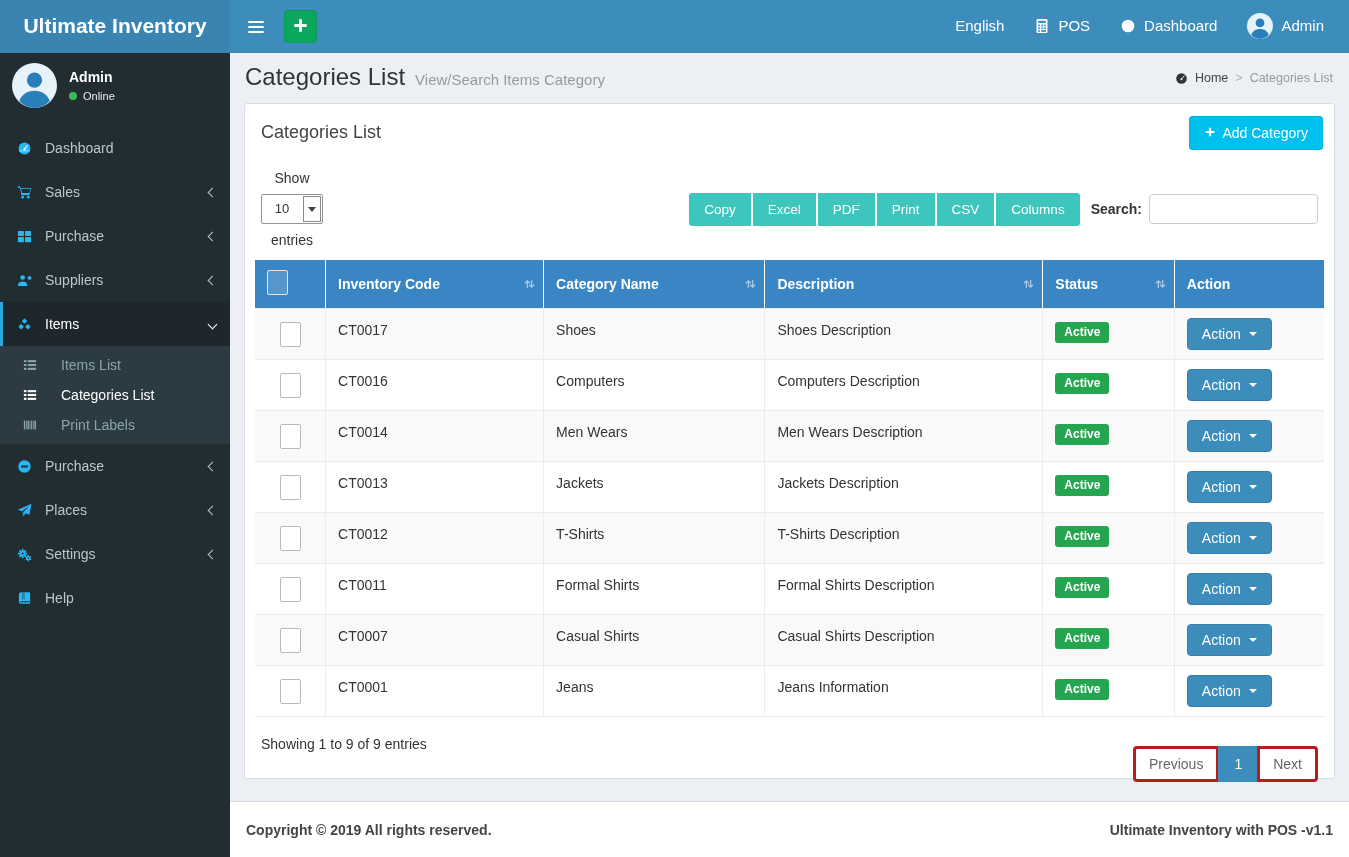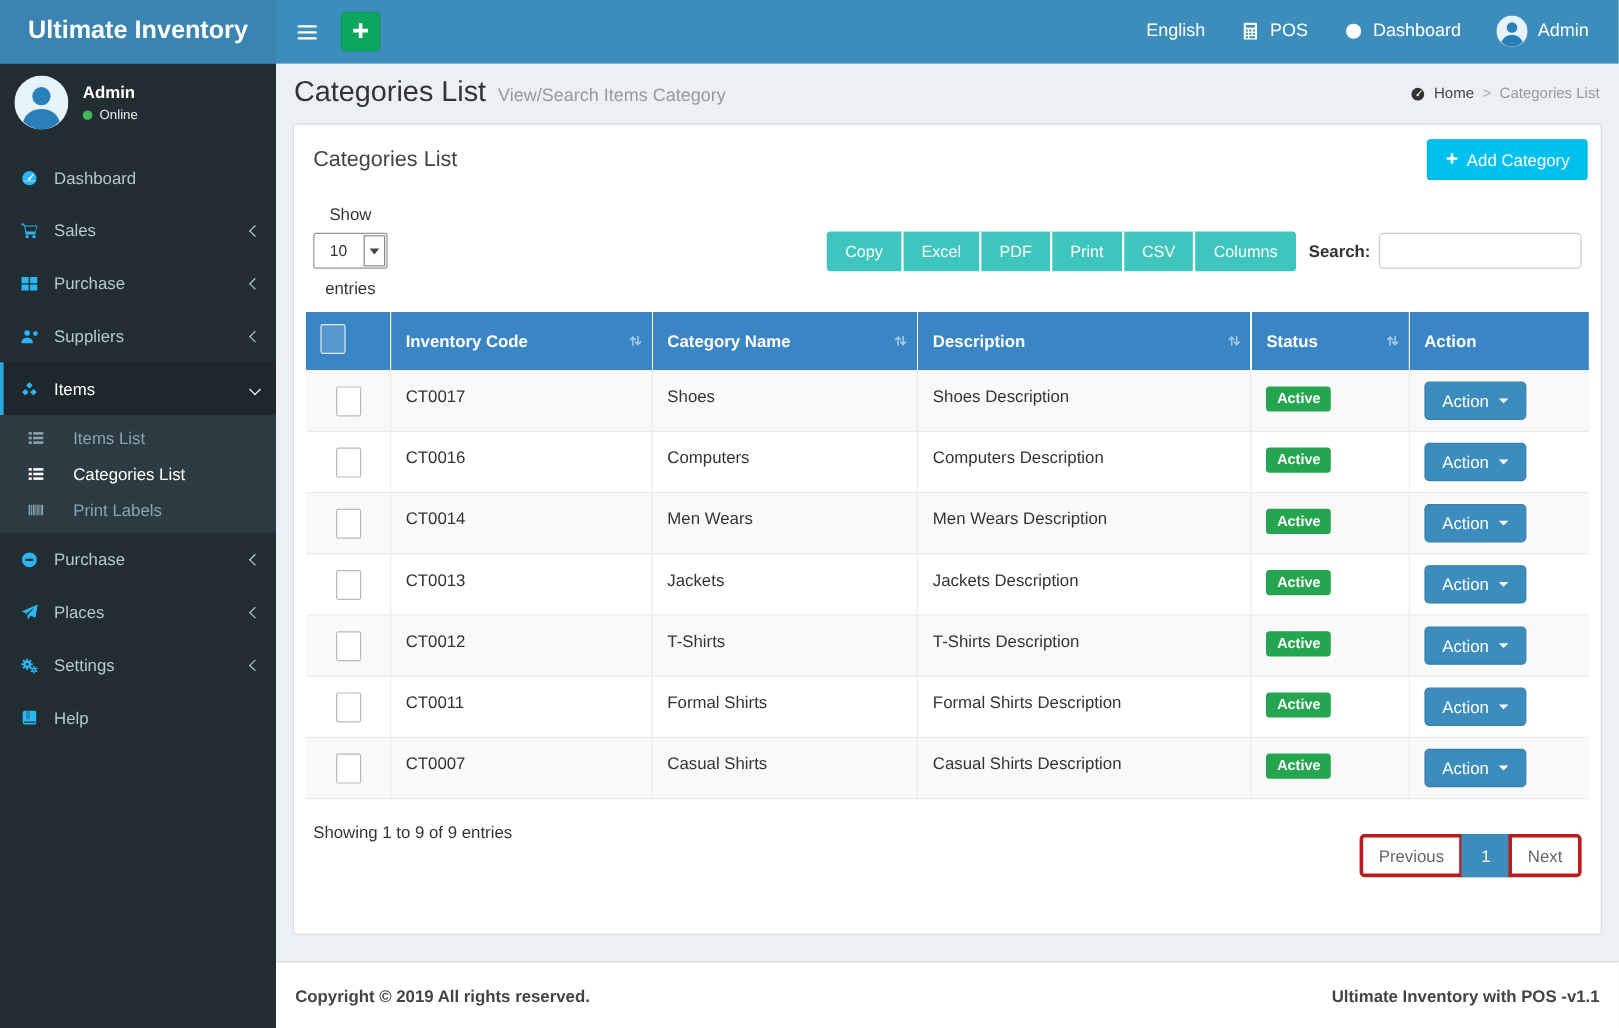--- a/index.html
+++ b/index.html
@@ -545,20 +545,31 @@
               <td class="td-check"><span class="cb"></span></td>
               <td>CT0007</td>
               <td>Casual Shirts</td>
               <td>Casual Shirts Description</td>
               <td><span class="badge">Active</span></td>
               <td><button class="btn-action">
                   <span>Action</span>
                   <span class="caret"></span>
                 </button></td>
             </tr>
+            <tr>
+              <td class="td-check"><span class="cb"></span></td>
+              <td>CT0001</td>
+              <td>Jeans</td>
+              <td>Jeans Information</td>
+              <td><span class="badge">Active</span></td>
+              <td><button class="btn-action">
+                  <span>Action</span>
+                  <span class="caret"></span>
+                </button></td>
+            </tr>
           </tbody>
       </table>
 
       <div class="table-footer">
         <div class="dt-info">Showing 1 to 9 of 9 entries</div>
         <div class="pager">
           <a>Previous</a>
           <a class="active">1</a>
           <a>Next</a>
         </div>

